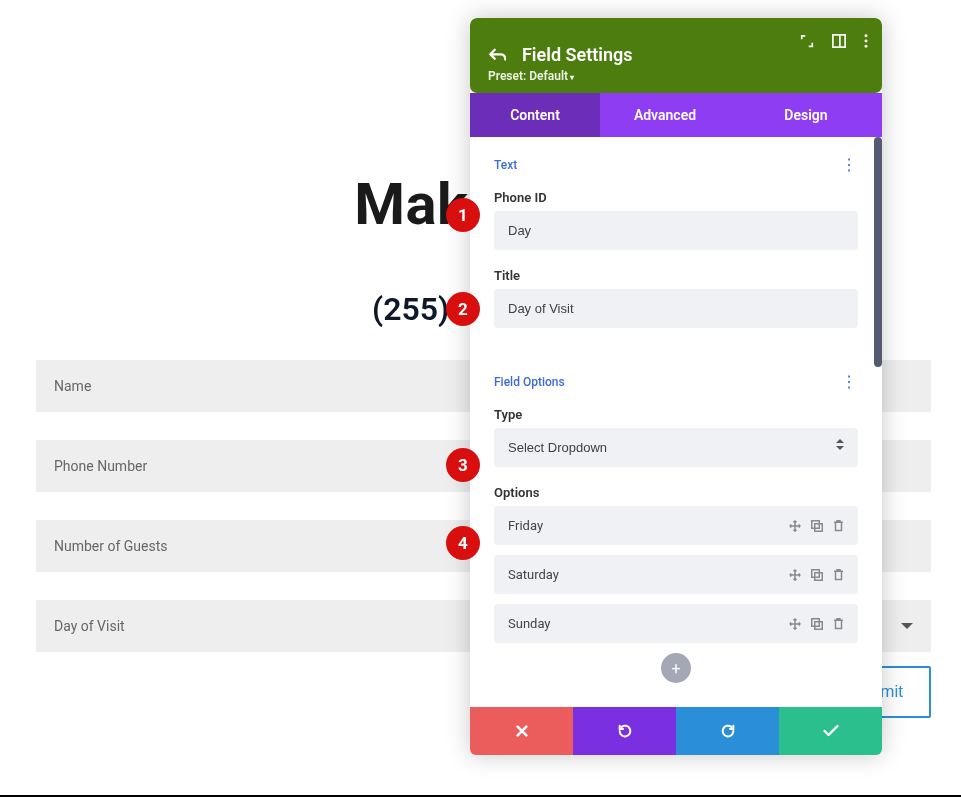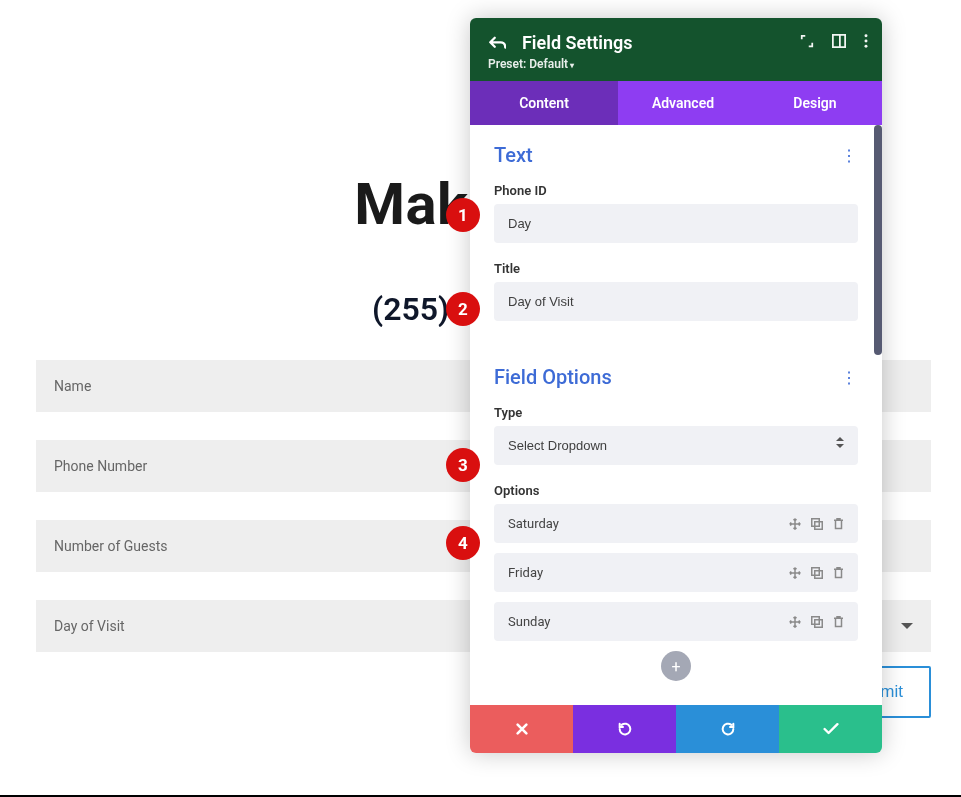--- a/index.html
+++ b/index.html
@@ -99,24 +99,25 @@
     top: 18px;
     left: 470px;
     width: 412px;
     background: #fff;
     box-shadow: 0 0 24px rgba(0,0,0,0.22);
     border-radius: 6px;
     overflow: hidden;
     z-index: 10;
   }
   .panel-header {
-    background: #14532d;
+    background: #4d7c0f;
     color: #fff;
-    padding: 14px 18px 10px;
+    padding: 26px 18px 10px;
     position: relative;
+    border-radius: 7px;
   }
   .panel-header .back-icon {
     display: inline-block;
     vertical-align: middle;
     margin-right: 12px;
     font-size: 20px;
     cursor: pointer;
   }
   .panel-header h3 {
     display: inline-block;
@@ -146,21 +147,21 @@
   }
   .tab {
     flex: 0 0 auto;
     padding: 14px 0;
     text-align: center;
     color: #fff;
     font-size: 14px;
     font-weight: 600;
     cursor: pointer;
   }
-  .tab:nth-child(1){ width:148px; }
+  .tab:nth-child(1){ width:130px; }
   .tab:nth-child(2){ width:130px; }
   .tab:nth-child(3){ flex:1; }
   .tab.active {
     background: #6c2eb9;
   }
 
   .panel-body {
     position: relative;
     background: #fff;
     padding: 0;
@@ -180,21 +181,21 @@
     padding: 18px 24px 8px;
   }
   .section-header {
     display: flex;
     align-items: center;
     justify-content: space-between;
     margin-bottom: 16px;
   }
   .section-title {
     color: #3d6bd6;
-    font-size: 20px;
+    font-size: 12px;
     font-weight: 500;
   }
   .section-menu {
     color: #3d6bd6;
     font-size: 16px;
     letter-spacing: 1px;
     cursor: pointer;
   }
   .field-label {
     font-size: 13px;
@@ -379,42 +380,42 @@
         <div class="section-title">Field Options</div>
         <div class="section-menu">⋮</div>
       </div>
       <div class="field-label">Type</div>
       <div class="select-wrap">
         <input class="text-input" readonly="" value="Select Dropdown" style="">
       </div>
       <div class="field-label">Options</div>
 
       <div class="option-row">
-        <span>Saturday</span>
+        <span>Friday</span>
         <div class="row-icons">
           <span>
               <svg width="12" height="12" viewBox="0 0 16 16" fill="none" stroke="#8a8a8a" stroke-width="2">
                 <path d="M8 1v14M1 8h14M8 1l-2 2M8 1l2 2M8 15l-2-2M8 15l2-2M1 8l2-2M1 8l2 2M15 8l-2-2M15 8l-2 2"></path>
               </svg>
             </span>
           <span>
               <svg width="12" height="12" viewBox="0 0 16 16" fill="none" stroke="#8a8a8a" stroke-width="2">
                 <rect x="1" y="1" width="10" height="10"></rect>
                 <rect x="5" y="5" width="10" height="10"></rect>
               </svg>
             </span>
           <span>
               <svg width="11" height="12" viewBox="0 0 14 16" fill="none" stroke="#8a8a8a" stroke-width="2">
                 <path d="M1 3h12M3 3v11h8V3M5 3V1h4v2"></path>
               </svg>
             </span>
         </div>
       </div>
       <div class="option-row">
-        <span>Friday</span>
+        <span>Saturday</span>
         <div class="row-icons">
           <span>
               <svg width="12" height="12" viewBox="0 0 16 16" fill="none" stroke="#8a8a8a" stroke-width="2">
                 <path d="M8 1v14M1 8h14M8 1l-2 2M8 1l2 2M8 15l-2-2M8 15l2-2M1 8l2-2M1 8l2 2M15 8l-2-2M15 8l-2 2"></path>
               </svg>
             </span>
           <span>
               <svg width="12" height="12" viewBox="0 0 16 16" fill="none" stroke="#8a8a8a" stroke-width="2">
                 <rect x="1" y="1" width="10" height="10"></rect>
                 <rect x="5" y="5" width="10" height="10"></rect>

